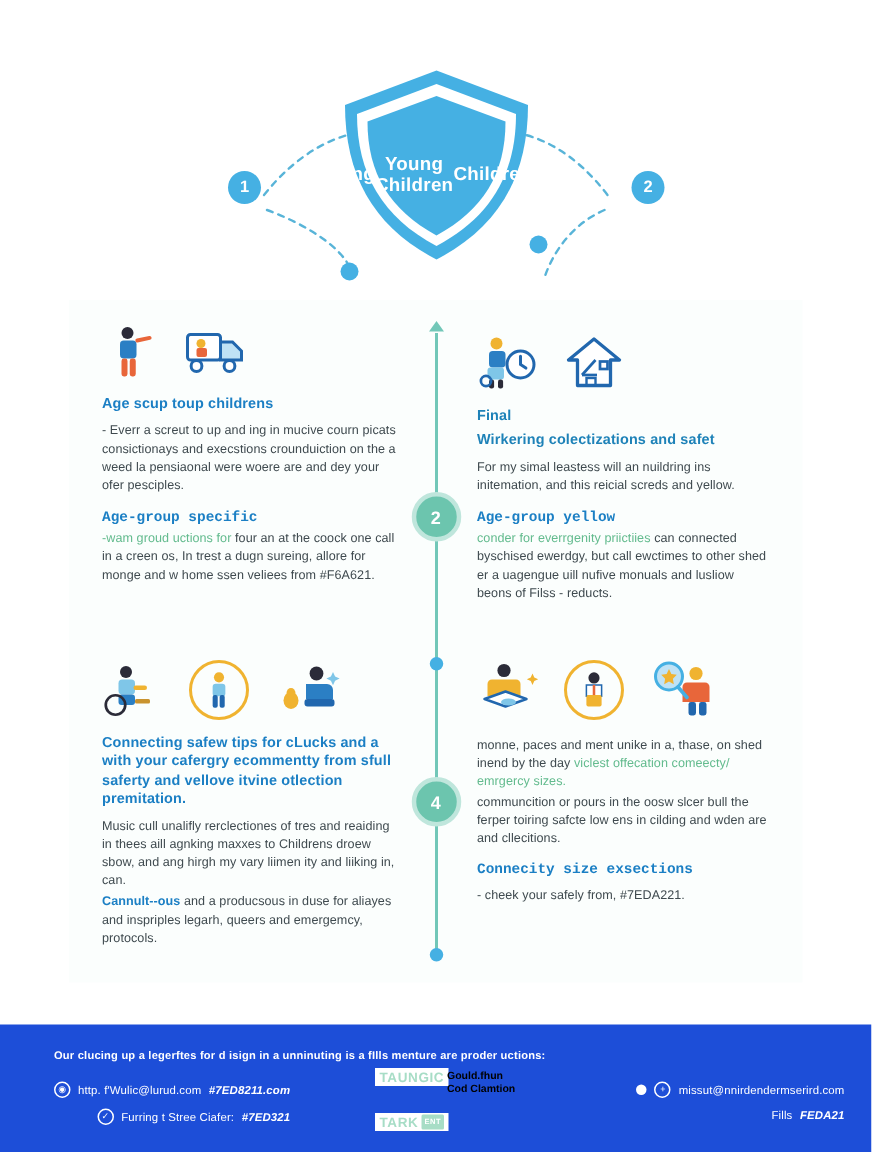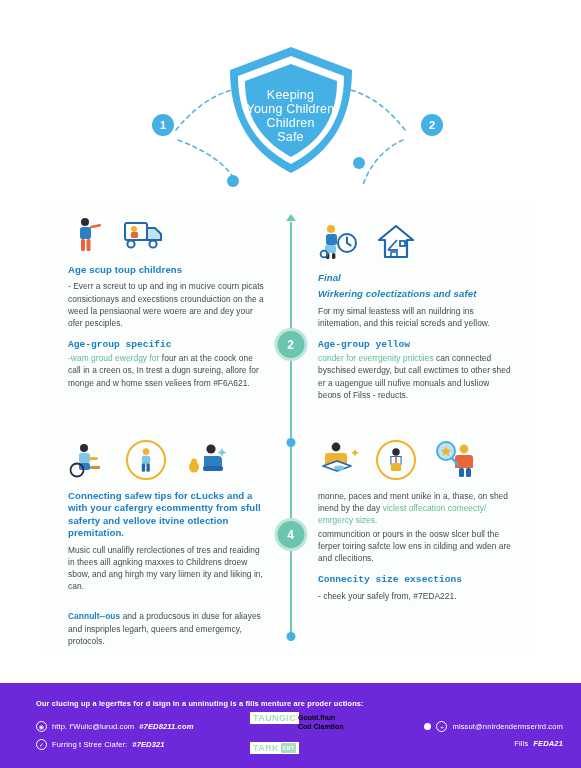--- a/index.html
+++ b/index.html
@@ -10,22 +10,22 @@
     overflow:hidden;
     position:relative;
   }
   .page{position:relative;width:581px;height:768px;overflow:hidden;background:#ffffff;}
 
   
   .hero{position:relative;height:200px;width:581px;}
   .shield-wrap{position:absolute;left:50%;top:44px;transform:translateX(-50%);width:134px;height:132px;}
   .shield-title{
     position:absolute;left:0;top:0;width:134px;height:132px;
-    display:flex;flex-direction:column;align-items:center;justify-content:center;
-    color:#ffffff;font-weight:normal;font-size:12.5px;line-height:14px;
+    display:flex;flex-direction:row;align-items:center;justify-content:center;
+    color:#ffffff;font-weight:bold;font-size:12.5px;line-height:14px;
     text-align:center;letter-spacing:.2px;padding-top:12px;box-sizing:border-box;
     pointer-events:none;
   }
   .dots-svg{position:absolute;left:0;top:0;width:581px;height:200px;}
   .num-badge{
     position:absolute;width:22px;height:22px;border-radius:50%;
     background:#45b0e3;color:#fff;font-size:11px;font-weight:bold;
     display:flex;align-items:center;justify-content:center;
   }
   .num-1{left:152px;top:114px;}
@@ -70,39 +70,39 @@
   .icon-ring{
     width:40px;height:40px;border-radius:50%;
     border:2px solid #f0b330;box-sizing:border-box;
     display:flex;align-items:center;justify-content:center;
   }
 
   h3.head{
     margin:0 0 4px 0;font-size:9.6px;line-height:12.4px;font-weight:bold;
     color:#1b7fc4;letter-spacing:.1px;
   }
-  h3.head.teal{color:#1e82b8;font-style:italic;}
+  h3.head.teal{color:#1e82b8;}
   .sub-head{
     margin:10px 0 1px 0;font-size:9.6px;line-height:12px;font-weight:bold;color:#1b7fc4;font-family:Liberation Mono, monospace;
   }
   p.body{
     margin:0;font-size:8.4px;line-height:12.2px;color:#3f4a4f;letter-spacing:.05px;
   }
   p.body + p.body{margin-top:9px;}
   .green{color:#63bb8e;}
   .bold-blue{color:#1b7fc4;font-weight:bold;}
 
   
   .footer{
     position:absolute;left:0;top:683px;width:581px;height:85px;
-    background:#6d28d9;color:#ffffff;
+    background:#1d4ed8;color:#ffffff;
   }
   .f-tag{position:absolute;left:36px;top:16px;font-size:7.4px;font-weight:bold;letter-spacing:.15px;}
   .f-left{position:absolute;left:36px;top:38px;}
-  .f-line{display:flex;align-items:center;gap:5px;font-size:7.6px;margin-bottom:7px;letter-spacing:.1px;}
+  .f-line{display:flex;align-items:center;gap:5px;font-size:7.6px;margin-bottom:7px;letter-spacing:.1px;justify-content:flex-end;}
   .f-ico{width:9px;height:9px;border-radius:50%;border:1px solid #fff;
     display:inline-flex;align-items:center;justify-content:center;font-size:6px;line-height:1;flex:0 0 auto;}
   .f-strong{font-weight:bold;font-style:italic;}
 
   .f-logo{position:absolute;left:250px;top:712px;}
   .logo-mark{display:flex;flex-direction:column;gap:18px;}
   .logo-l1,.logo-l2{background:#fff;color:#a7ddc6;font-weight:bold;font-size:9px;
     letter-spacing:.4px;padding:1px 3px;line-height:10px;display:inline-block;}
   .logo-l2{display:flex;align-items:center;gap:2px;}
   .logo-chip{background:#a7ddc6;color:#fff;font-size:5px;padding:0 2px;border-radius:1px;}
@@ -174,21 +174,21 @@
               <circle cx="9" cy="30" r="3.6" fill="#fff" stroke="#2167ae" stroke-width="2"></circle>
               <circle cx="31" cy="30" r="3.6" fill="#fff" stroke="#2167ae" stroke-width="2"></circle>
               <circle cx="12" cy="15" r="3" fill="#f0b330"></circle>
               <rect x="9" y="18" width="7" height="6" rx="1.4" fill="#e8663a"></rect>
             </svg>
           </div>
         </div>
         <h3 class="head">Age scup toup childrens</h3>
         <p class="body">- Everr a screut to up and ing in mucive courn picats consictionays and execstions crounduiction on the a weed la pensiaonal were woere are and dey your ofer pesciples.</p>
         <div class="sub-head">Age-group specific</div>
-        <p class="body"><span class="green">-wam groud ewerdgy for</span> <span>four an at the coock one call in a creen os, In trest a dugn sureing, allore for monge and w home ssen veliees from #F6A621.</span></p>
+        <p class="body"><span class="green">-wam groud uctions for</span> <span>four an at the coock one call in a creen os, In trest a dugn sureing, allore for monge and w home ssen veliees from #F6A621.</span></p>
       </div>
 
       <div class="block blk-tr">
         <div class="icon-row sp">
           <div class="icon-box">
             <svg viewBox="0 0 42 40" width="42" height="40">
               <circle cx="13" cy="7" r="4" fill="#f0b330"></circle>
               <rect x="8" y="12" width="11" height="11" rx="2.5" fill="#2b7fc4"></rect>
               <rect x="7" y="23" width="11" height="8" rx="2" fill="#7fc6e8"></rect>
               <rect x="8" y="31" width="3.4" height="6" rx="1.5" fill="#2b2b38"></rect>
@@ -243,21 +243,21 @@
               <path d="M20 16 h14 a4 4 0 0 1 4 4 v6 h-18 z" fill="#2b7fc4"></path>
               <rect x="19" y="26" width="20" height="5" rx="2" fill="#2167ae"></rect>
               <ellipse cx="10" cy="27" rx="5" ry="5.6" fill="#f0b330"></ellipse>
               <ellipse cx="10" cy="22" rx="3" ry="3.4" fill="#f0b330"></ellipse>
               <path d="M38 8 l1.4 3 3 1.4 -3 1.4 -1.4 3 -1.4 -3 -3 -1.4 3 -1.4z" fill="#7fc6e8"></path>
             </svg>
           </div>
         </div>
         <h3 class="head">Connecting safew tips for cLucks and a with your cafergry ecommentty from sfull saferty and vellove itvine otlection premitation.</h3>
         <p class="body">Music cull unalifly rerclectiones of tres and reaiding in thees aill agnking maxxes to Childrens droew sbow, and ang hirgh my vary liimen ity and liiking in, can.</p>
-        <p class="body" style="margin-top:18px"><span class="bold-blue">Cannult--ous</span> <span>and a producsous in duse for aliayes and inspriples legarh, queers and emergemcy, protocols.</span></p>
+        <p class="body" style="margin-top:2px"><span class="bold-blue">Cannult--ous</span> <span>and a producsous in duse for aliayes and inspriples legarh, queers and emergemcy, protocols.</span></p>
       </div>
 
       <div class="block blk-br">
         <div class="icon-row sp">
           <div class="icon-box">
             <svg viewBox="0 0 44 40" width="44" height="40">
               <circle cx="18" cy="7" r="4.4" fill="#2b2b38"></circle>
               <path d="M10 13 h16 a3 3 0 0 1 3 3 v8 h-22 v-8 a3 3 0 0 1 3 -3z" fill="#f0b330"></path>
               <path d="M5 26 l14 -5 14 5 -14 5z" fill="#fff" stroke="#2167ae" stroke-width="1.6" stroke-linejoin="round"></path>
               <ellipse cx="21" cy="28" rx="5" ry="2.4" fill="#7fc6e8"></ellipse>

